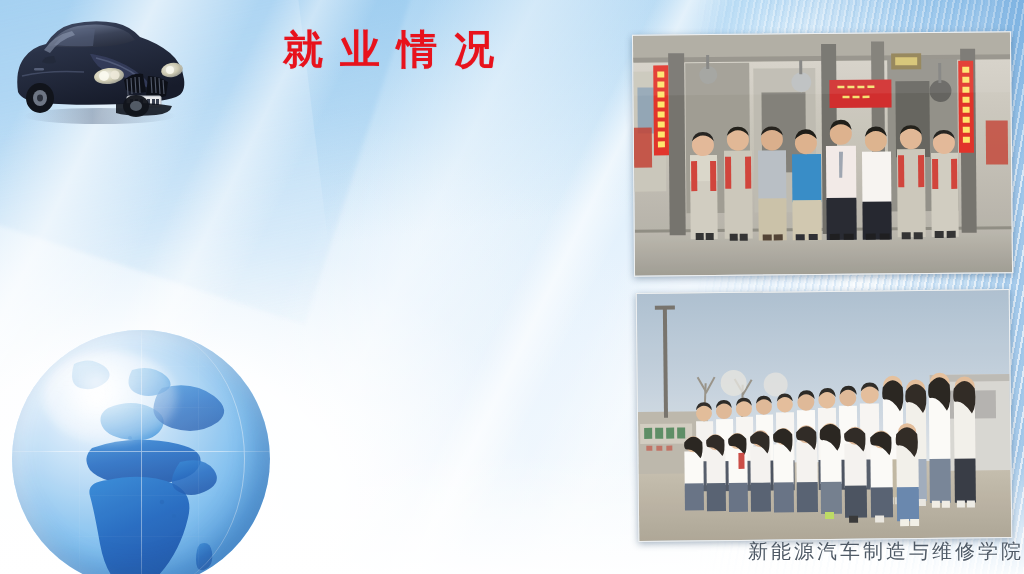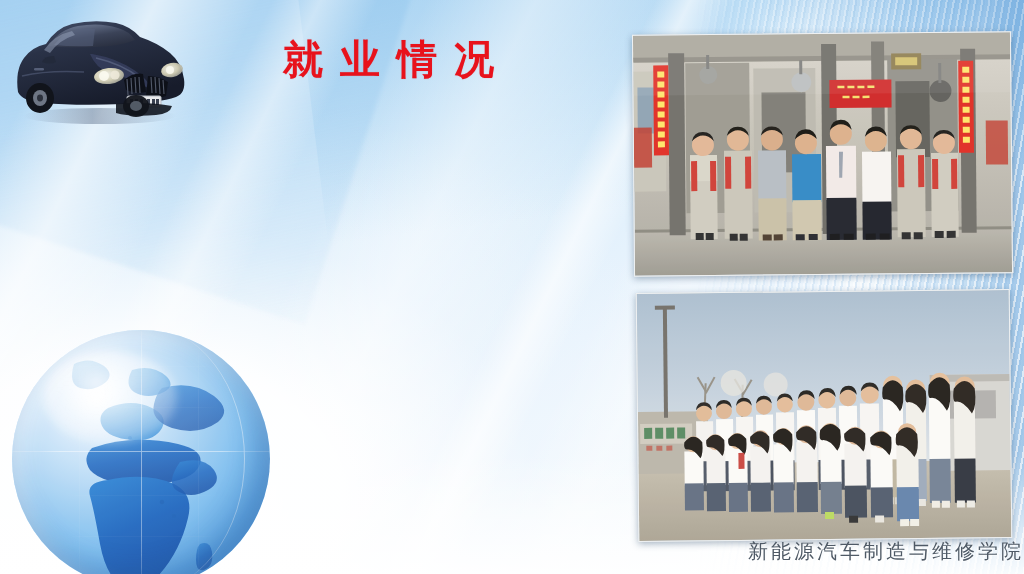--- a/index.html
+++ b/index.html
@@ -167,21 +167,21 @@
     top: 0px;
     width: 188px;
     height: 128px;
   }
   .car-svg { display: block; width: 100%; height: 100%; }
 
   
   .title {
     position: absolute;
     left: 283px;
-    top: 34px;
+    top: 24px;
     width: 300px;
     color: #e8121c;
     font-family: "Liberation Serif", "DejaVu Serif", serif;
     font-size: 40px;
     font-weight: 700;
     line-height: 52px;
     letter-spacing: 17px;
     text-shadow: 0 0 1px rgba(200,0,0,0.35);
   }
 

